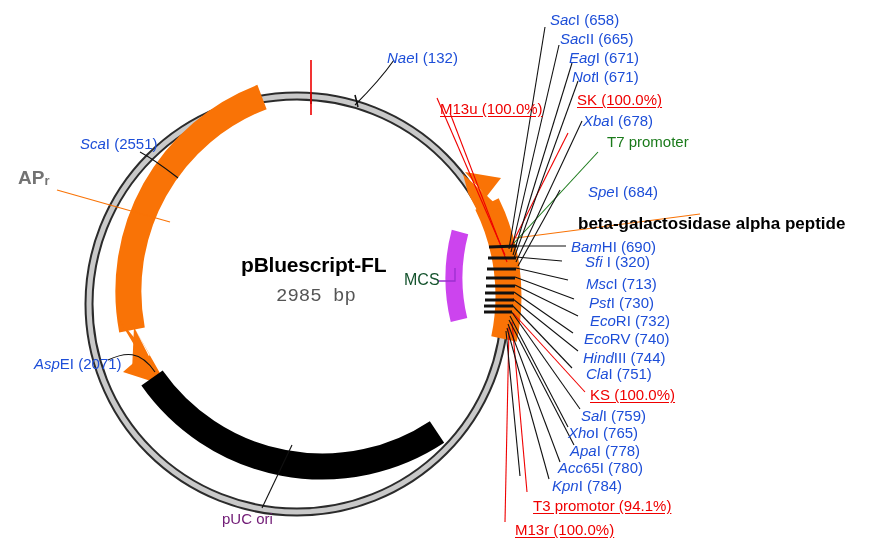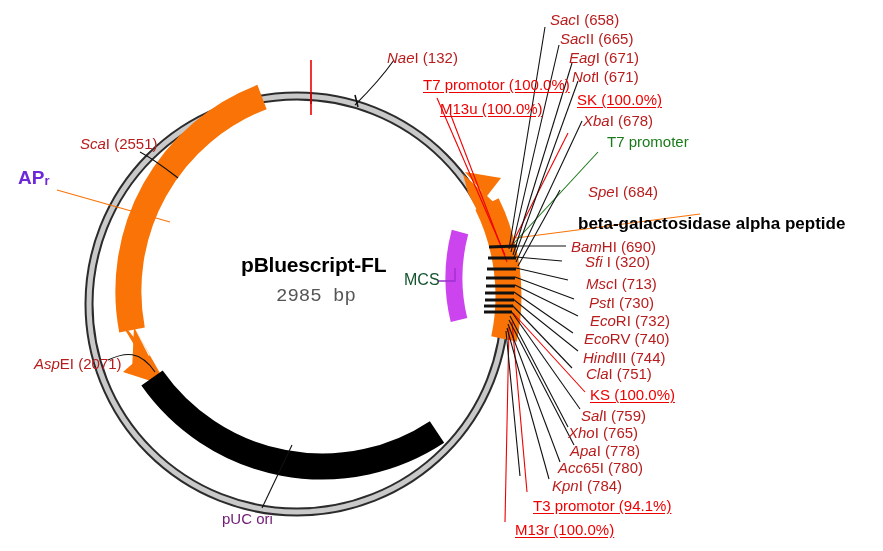--- a/index.html
+++ b/index.html
@@ -6,30 +6,30 @@
   html,body{margin:0;padding:0;background:#ffffff;}
   body{width:883px;height:551px;overflow:hidden;
        font-family:"Liberation Sans", sans-serif;}
   #map{position:relative;width:883px;height:551px;background:#fff;}
   #vec{position:absolute;left:0;top:0;width:883px;height:551px;}
 
   .lbl{position:absolute;white-space:nowrap;line-height:1;
        font-family:"Liberation Sans", sans-serif;}
 
   
-  .site{font-size:15px;color:#b91c1c;}
+  .site{font-size:15px;color:#1d4ed8;}
   .site i{font-style:italic;}
 
   
   .red{font-size:15px;color:#ef0000;text-decoration:underline;
        text-decoration-color:#ef0000;text-underline-offset:2px;}
   .green{font-size:15px;color:#1a7a1a;}
   .title{font-size:21px;font-weight:bold;color:#000000;letter-spacing:-0.2px;}
   .bp{font-size:19px;color:#555;font-family:"Liberation Mono", monospace;}
-  .apr{font-size:19px;font-weight:bold;color:#6d28d9;}
+  .apr{font-size:19px;font-weight:bold;color:#737373;}
   .apr sup{font-size:13px;font-weight:bold;vertical-align:baseline;
            position:relative;top:1px;}
   .mcs{font-size:16px;color:#14532d;}
   .puc{font-size:15px;color:#701a75;}
   .betagal{font-size:17px;font-weight:bold;color:#000;}
 </style>
 </head>
 <body>
 
 <div id="map">
@@ -130,21 +130,20 @@
       <line x1="485" y1="293" x2="514" y2="293"></line>
       <line x1="485" y1="300" x2="514" y2="300"></line>
       <line x1="484" y1="306" x2="513" y2="306"></line>
       <line x1="484" y1="312" x2="512" y2="312"></line>
     </g>
   </svg>
 
 
   <div class="lbl site" style="left:387px;top:50px;"><i>Nae</i><span>I (132)</span></div>
 
-  <div class="lbl red" style="left:423px;top:77px;">T7 promotor (100.0%)</div>
 
   <div class="lbl red" style="left:440px;top:101px;">M13u (100.0%)</div>
 
   <div class="lbl site" style="left:550px;top:12px;"><i>Sac</i><span>I (658)</span></div>
 
   <div class="lbl site" style="left:560px;top:31px;"><i>Sac</i><span>II (665)</span></div>
 
   <div class="lbl site" style="left:569px;top:50px;"><i>Eag</i><span>I (671)</span></div>
 
   <div class="lbl site" style="left:572px;top:69px;"><i>Not</i><span>I (671)</span></div>

